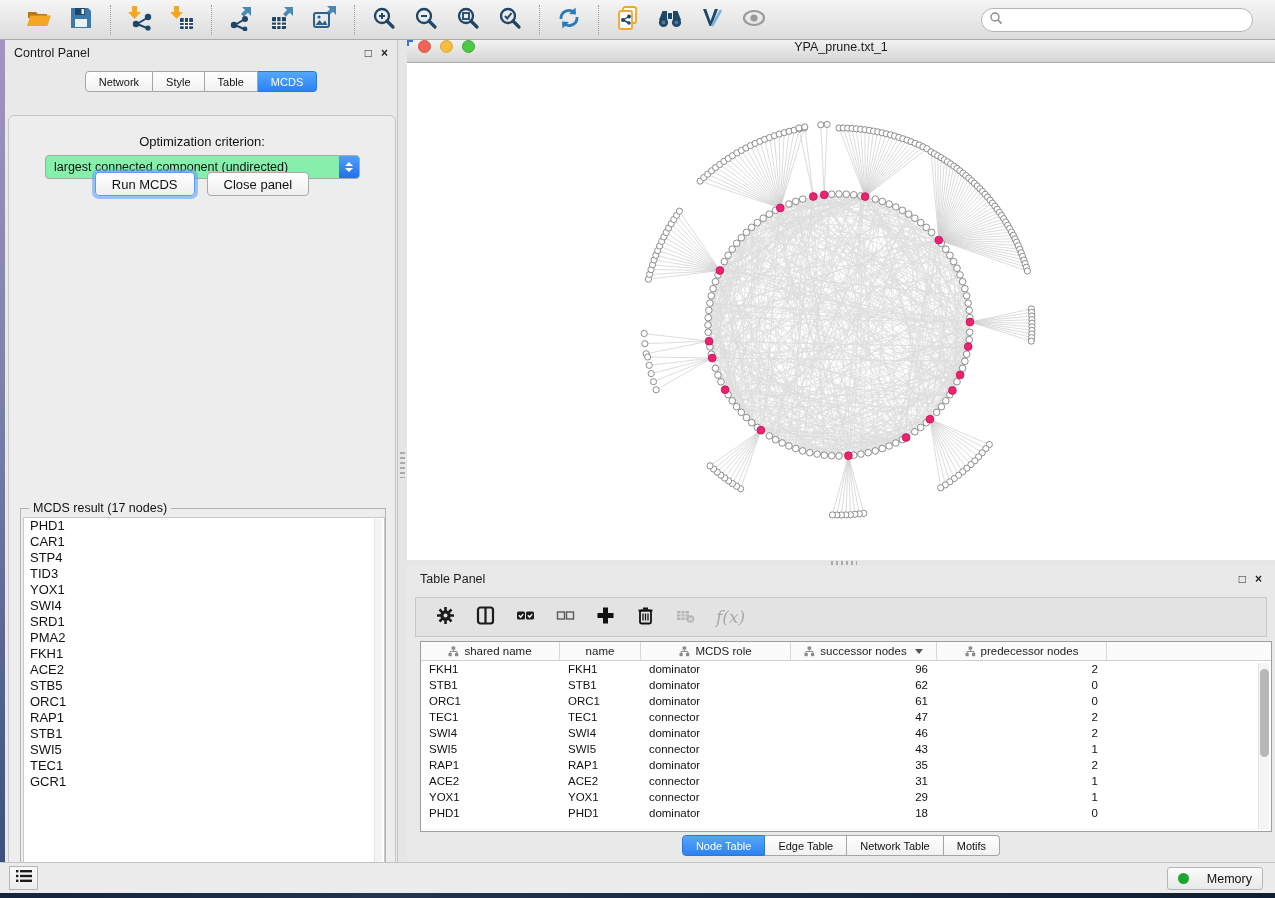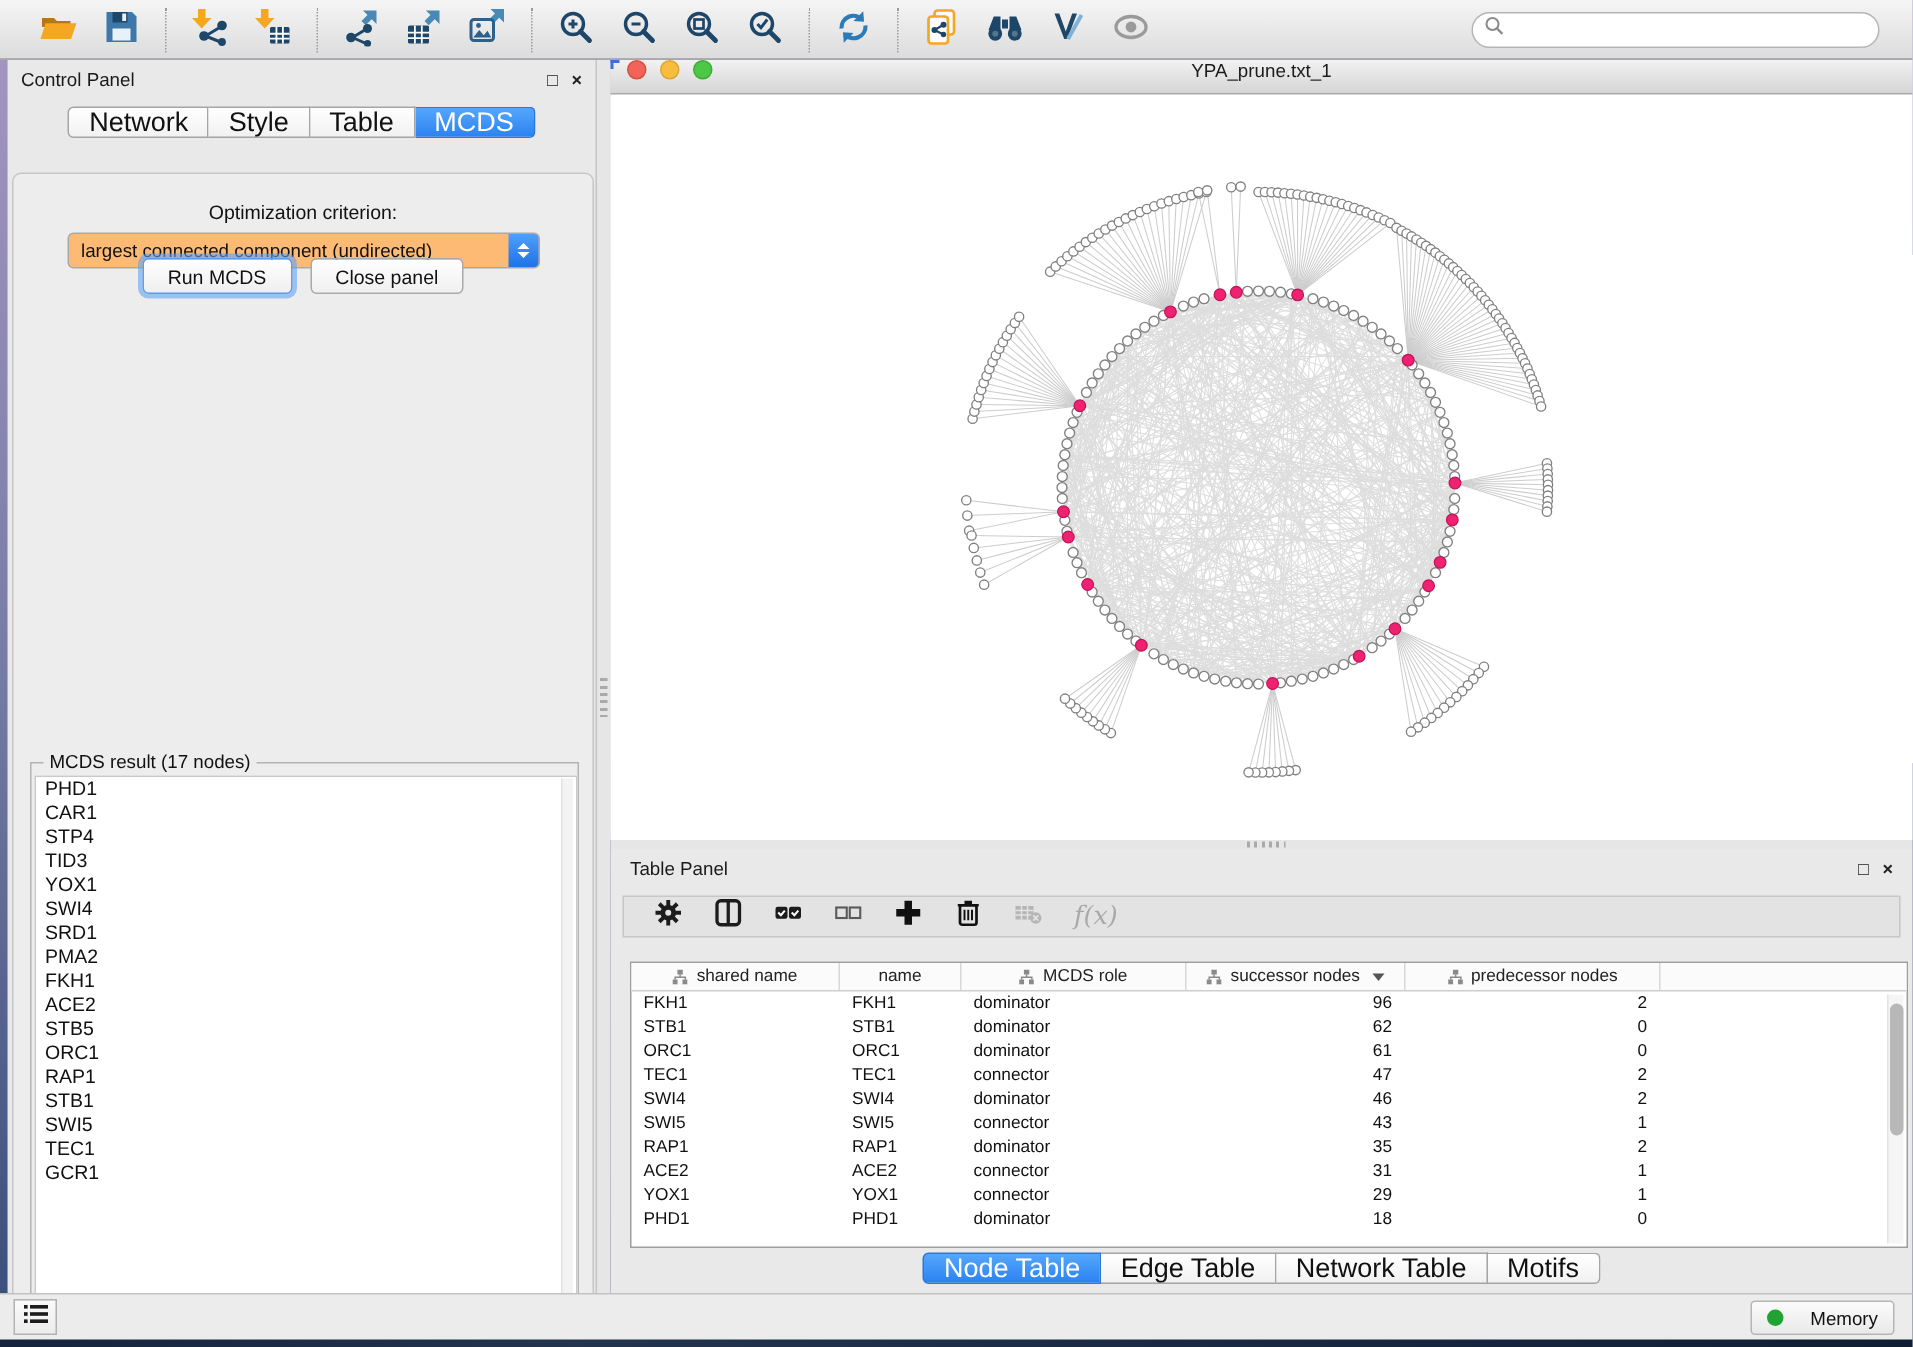--- a/index.html
+++ b/index.html
@@ -28,29 +28,29 @@
 
   
   .control-panel { position:absolute; left:5px; top:40px; width:393px; height:822px;
     background:#e9e9e9; border-right:1px solid #c4c4c4; }
   .panel-head { height:26px; display:flex; align-items:center; padding:0 9px; }
   .panel-title { font-size:12.5px; color:#1a1a1a; }
   .win-btns { margin-left:auto; display:flex; gap:9px; align-items:center; }
   .win-btn { font-size:12px; color:#222; font-weight:bold; line-height:12px; }
   .cp-tabs { display:flex; justify-content:center; margin-top:5px; position:relative; z-index:2; }
   .seg { display:flex; }
-  .seg .tab { height:21px; padding:0 13px; font-size:18px; display:flex; align-items:center;
+  .seg .tab { height:21px; padding:0 13px; font-size:11px; display:flex; align-items:center;
     background:linear-gradient(#ffffff,#f1f1f1); border:1px solid #a5a5a5; border-left:none; color:#111; }
   .seg .tab:first-child { border-left:1px solid #a5a5a5; border-radius:4px 0 0 4px; }
   .seg .tab:last-child { border-radius:0 4px 4px 0; }
   .seg .tab.sel { background:linear-gradient(#55a7fb,#2c82f2); color:#fff; border-color:#2e77d6; }
   .cp-inner { position:absolute; left:3px; top:75px; width:388px; height:770px;
     background:#ededed; border:1px solid #c6c6c6; border-radius:6px; }
   .opt-label { text-align:center; font-size:13px; margin-top:18px; color:#111; }
-  .combo { position:absolute; left:36px; top:39px; width:315px; height:24px; background:#fdba74;
+  .combo { position:absolute; left:36px; top:39px; width:315px; height:24px; background:#86efac;
     border:1px solid #a9a9a9; border-radius:4px; display:flex; align-items:center;gap:48px; }
   .combo-text { flex:1; font-size:12.5px; padding-left:8px; color:#111; white-space:nowrap; overflow:hidden; }
   .combo-step { width:20px; height:22px; border-radius:0 3px 3px 0;
     background:linear-gradient(#4f9ffa,#1f72e8); display:flex; flex-direction:column;
     align-items:center; justify-content:center; gap:2px; }
   .combo-step .up { width:0; height:0; border-left:4px solid transparent; border-right:4px solid transparent; border-bottom:4px solid #fff; }
   .combo-step .dn { width:0; height:0; border-left:4px solid transparent; border-right:4px solid transparent; border-top:4px solid #fff; }
   .btn-row { position:absolute; left:0; top:56px; width:100%; display:flex; justify-content:center; gap:12px; }
   .pbtn { height:24px; padding:0 16px; font-size:13px; color:#111;
     background:linear-gradient(#ffffff,#efefef); border:1px solid #a9a9a9; border-radius:4px; }
@@ -81,21 +81,21 @@
   .light { width:13px; height:13px; border-radius:50%; }
   .light.red { background:#f2635a; border:1px solid #d8503f; }
   .light.yellow { background:#f7be3e; border:1px solid #dba535; }
   .light.green { background:#4cc746; border:1px solid #3dab37; }
   .net-title-text { position:absolute; left:0; right:0; text-align:center; font-size:12.5px; color:#1c1c1c; }
   .net-canvas { width:868px; height:497px; background:#fff; }
 
   
   .table-panel { position:absolute; left:407px; top:566px; width:868px; height:296px; background:#e9e9e9; }
   .tp-head { height:26px; display:flex; align-items:center; padding:0 13px;text-align:right; }
-  .tp-toolbar { position:absolute; left:8px; top:31px; width:852px; height:28px;
+  .tp-toolbar { position:absolute; left:8px; top:31px; width:852px; height:40px;
     background:#e3e3e3; border:1px solid #c7c7c7; display:flex; align-items:center; gap:21px; padding-left:20px; }
   .tt-btn { display:flex; align-items:center; justify-content:center; }
   .tt-btn svg { width:19px; height:19px; }
   .fx { font-family:"DejaVu Serif",serif; font-style:italic; font-size:17px; color:#a9a9a9; }
   .tbl { position:absolute; left:13px; top:75px; width:852px; height:191px; background:#fff; border:1px solid #9e9e9e; }
   .thead { display:grid; grid-template-columns:139px 81px 150px 146px 170px 1fr; height:19px;
     background:#fbfbfb; border-bottom:1px solid #cfcfcf; }
   .th { display:flex; align-items:center; justify-content:center; gap:5px; font-size:11.5px; color:#222;
     border-right:1px solid #d8d8d8; overflow:hidden; }
   .th:last-child,.th.empty { border-right:none; }

